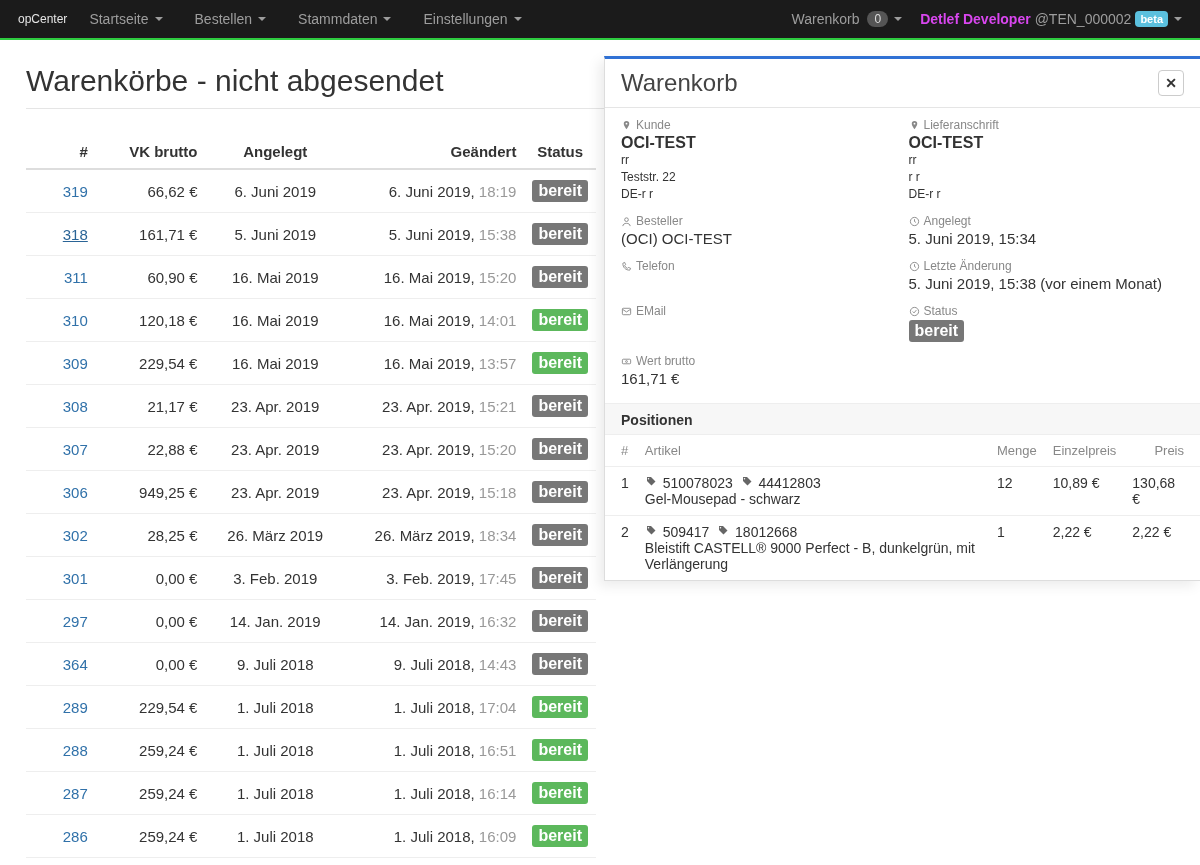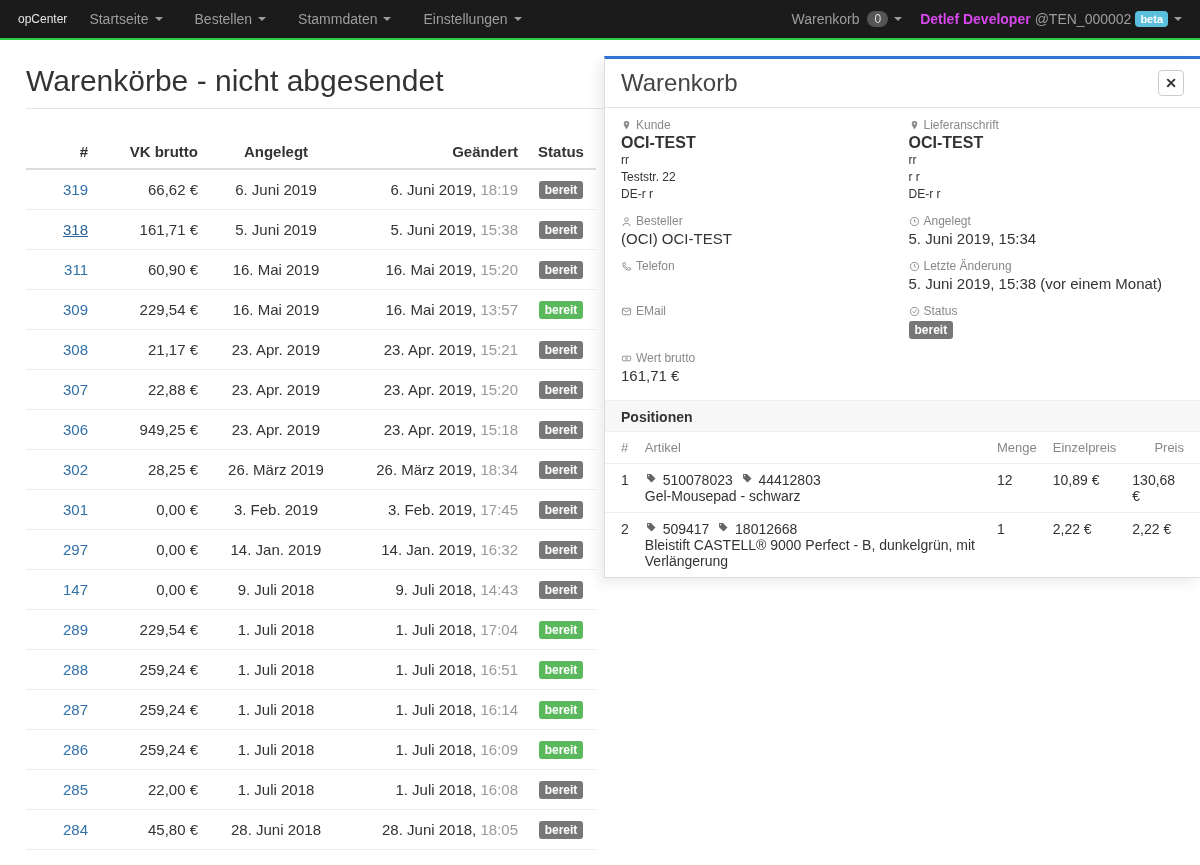--- a/index.html
+++ b/index.html
@@ -99,21 +99,21 @@
   }
   table.main-table a.active {
     text-decoration: underline;
     color: #2a6496;
   }
   .time-muted { color: #999; }
   .label-bereit {
     display: inline-block;
     background: #777;
     color: #fff;
-    font-size: 12px;
+    font-size: 16px;
     padding: 2px 6px;
     border-radius: 3px;
     font-weight: bold;
   }
   .label-bereit.green { background: #5cb85c; }
   
   .panel {
     position: absolute;
     top: 56px;
     right: 0;
@@ -275,20 +275,27 @@
           <td class="c"><span class="label-bereit">bereit</span></td>
         </tr>
         <tr>
           <td class="r"><a href="#">311</a></td>
           <td class="r">60,90 €</td>
           <td class="c">16. Mai 2019</td>
           <td class="r">16. Mai 2019, <span class="time-muted">15:20</span></td>
           <td class="c"><span class="label-bereit">bereit</span></td>
         </tr>
         <tr>
+          <td class="r"><a href="#">310</a></td>
+          <td class="r">120,18 €</td>
+          <td class="c">16. Mai 2019</td>
+          <td class="r">16. Mai 2019, <span class="time-muted">14:01</span></td>
+          <td class="c"><span class="label-bereit green">bereit</span></td>
+        </tr>
+        <tr>
           <td class="r"><a href="#">309</a></td>
           <td class="r">229,54 €</td>
           <td class="c">16. Mai 2019</td>
           <td class="r">16. Mai 2019, <span class="time-muted">13:57</span></td>
           <td class="c"><span class="label-bereit green">bereit</span></td>
         </tr>
         <tr>
           <td class="r"><a href="#">308</a></td>
           <td class="r">21,17 €</td>
           <td class="c">23. Apr. 2019</td>
@@ -324,21 +331,21 @@
           <td class="c"><span class="label-bereit">bereit</span></td>
         </tr>
         <tr>
           <td class="r"><a href="#">297</a></td>
           <td class="r">0,00 €</td>
           <td class="c">14. Jan. 2019</td>
           <td class="r">14. Jan. 2019, <span class="time-muted">16:32</span></td>
           <td class="c"><span class="label-bereit">bereit</span></td>
         </tr>
         <tr>
-          <td class="r"><a href="#">147</a></td>
+          <td class="r"><a href="#">364</a></td>
           <td class="r">0,00 €</td>
           <td class="c">9. Juli 2018</td>
           <td class="r">9. Juli 2018, <span class="time-muted">14:43</span></td>
           <td class="c"><span class="label-bereit">bereit</span></td>
         </tr>
         <tr>
           <td class="r"><a href="#">289</a></td>
           <td class="r">229,54 €</td>
           <td class="c">1. Juli 2018</td>
           <td class="r">1. Juli 2018, <span class="time-muted">17:04</span></td>

